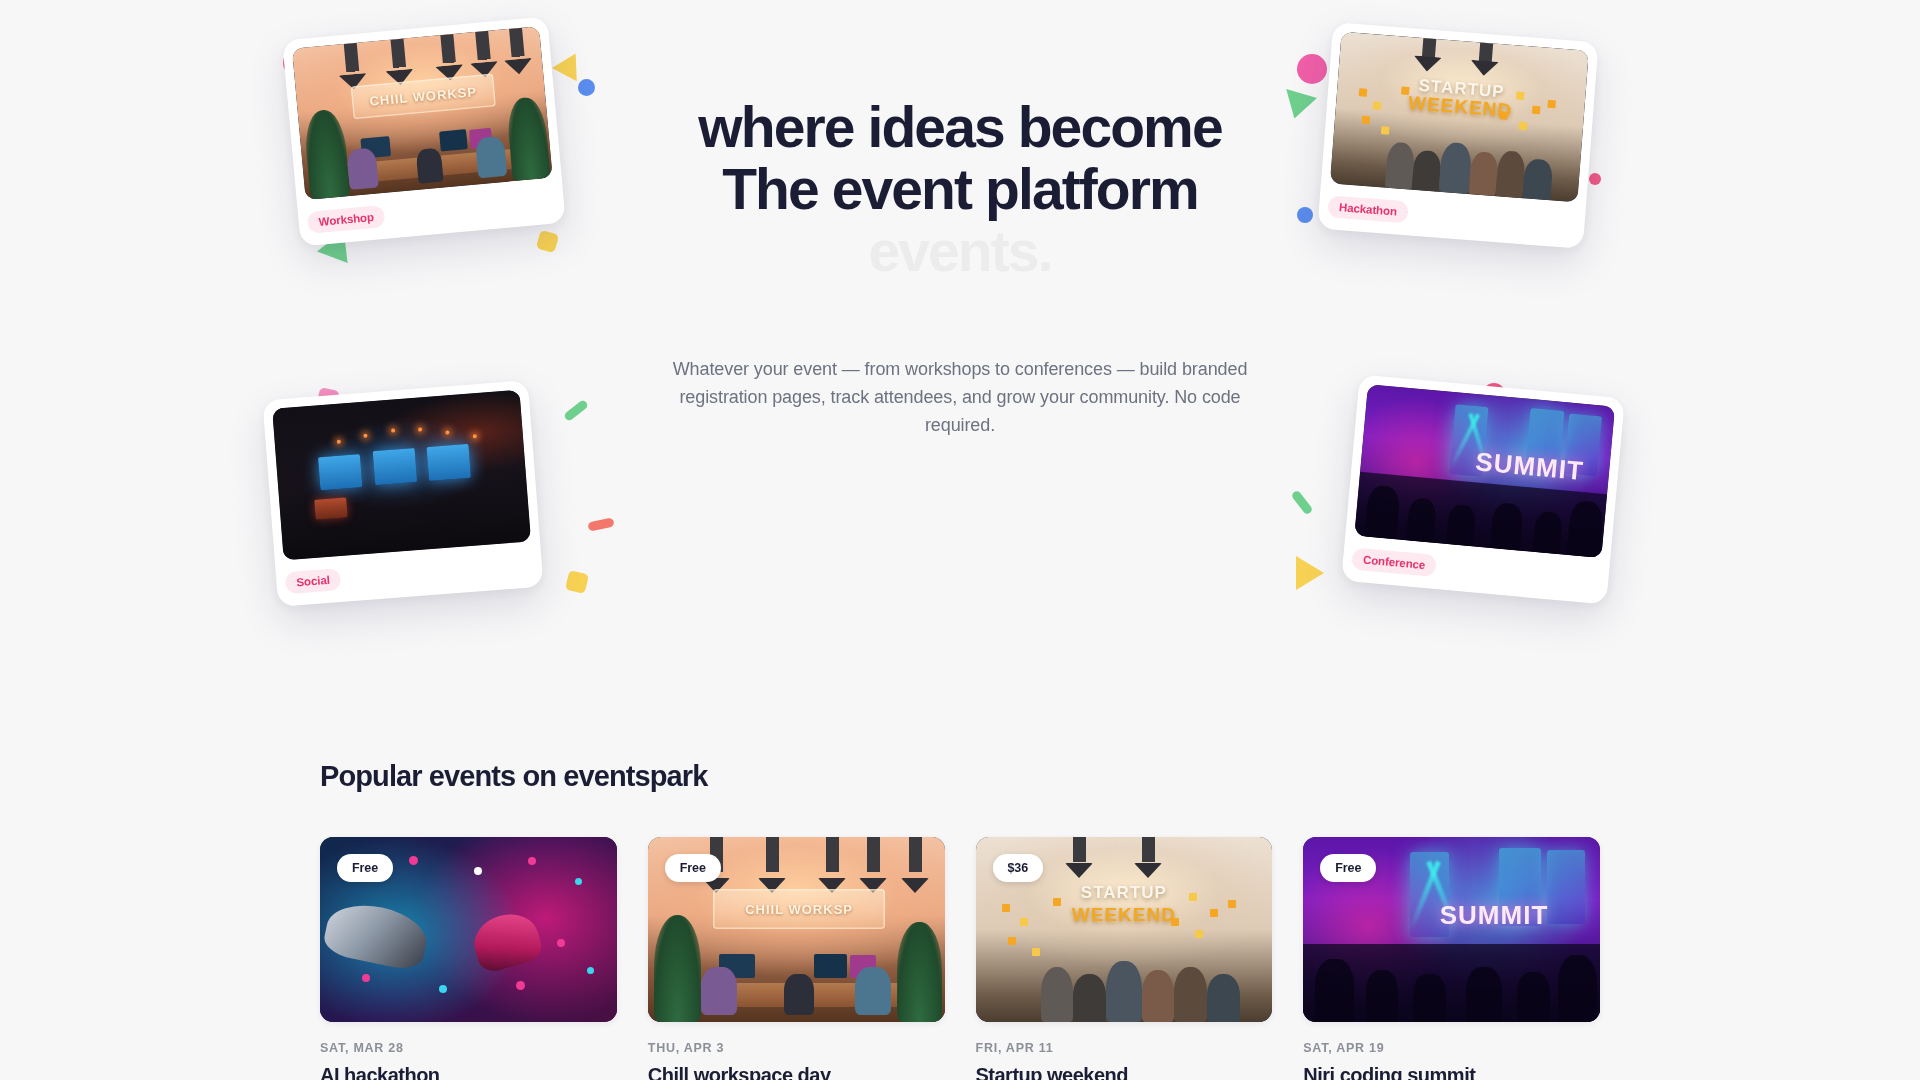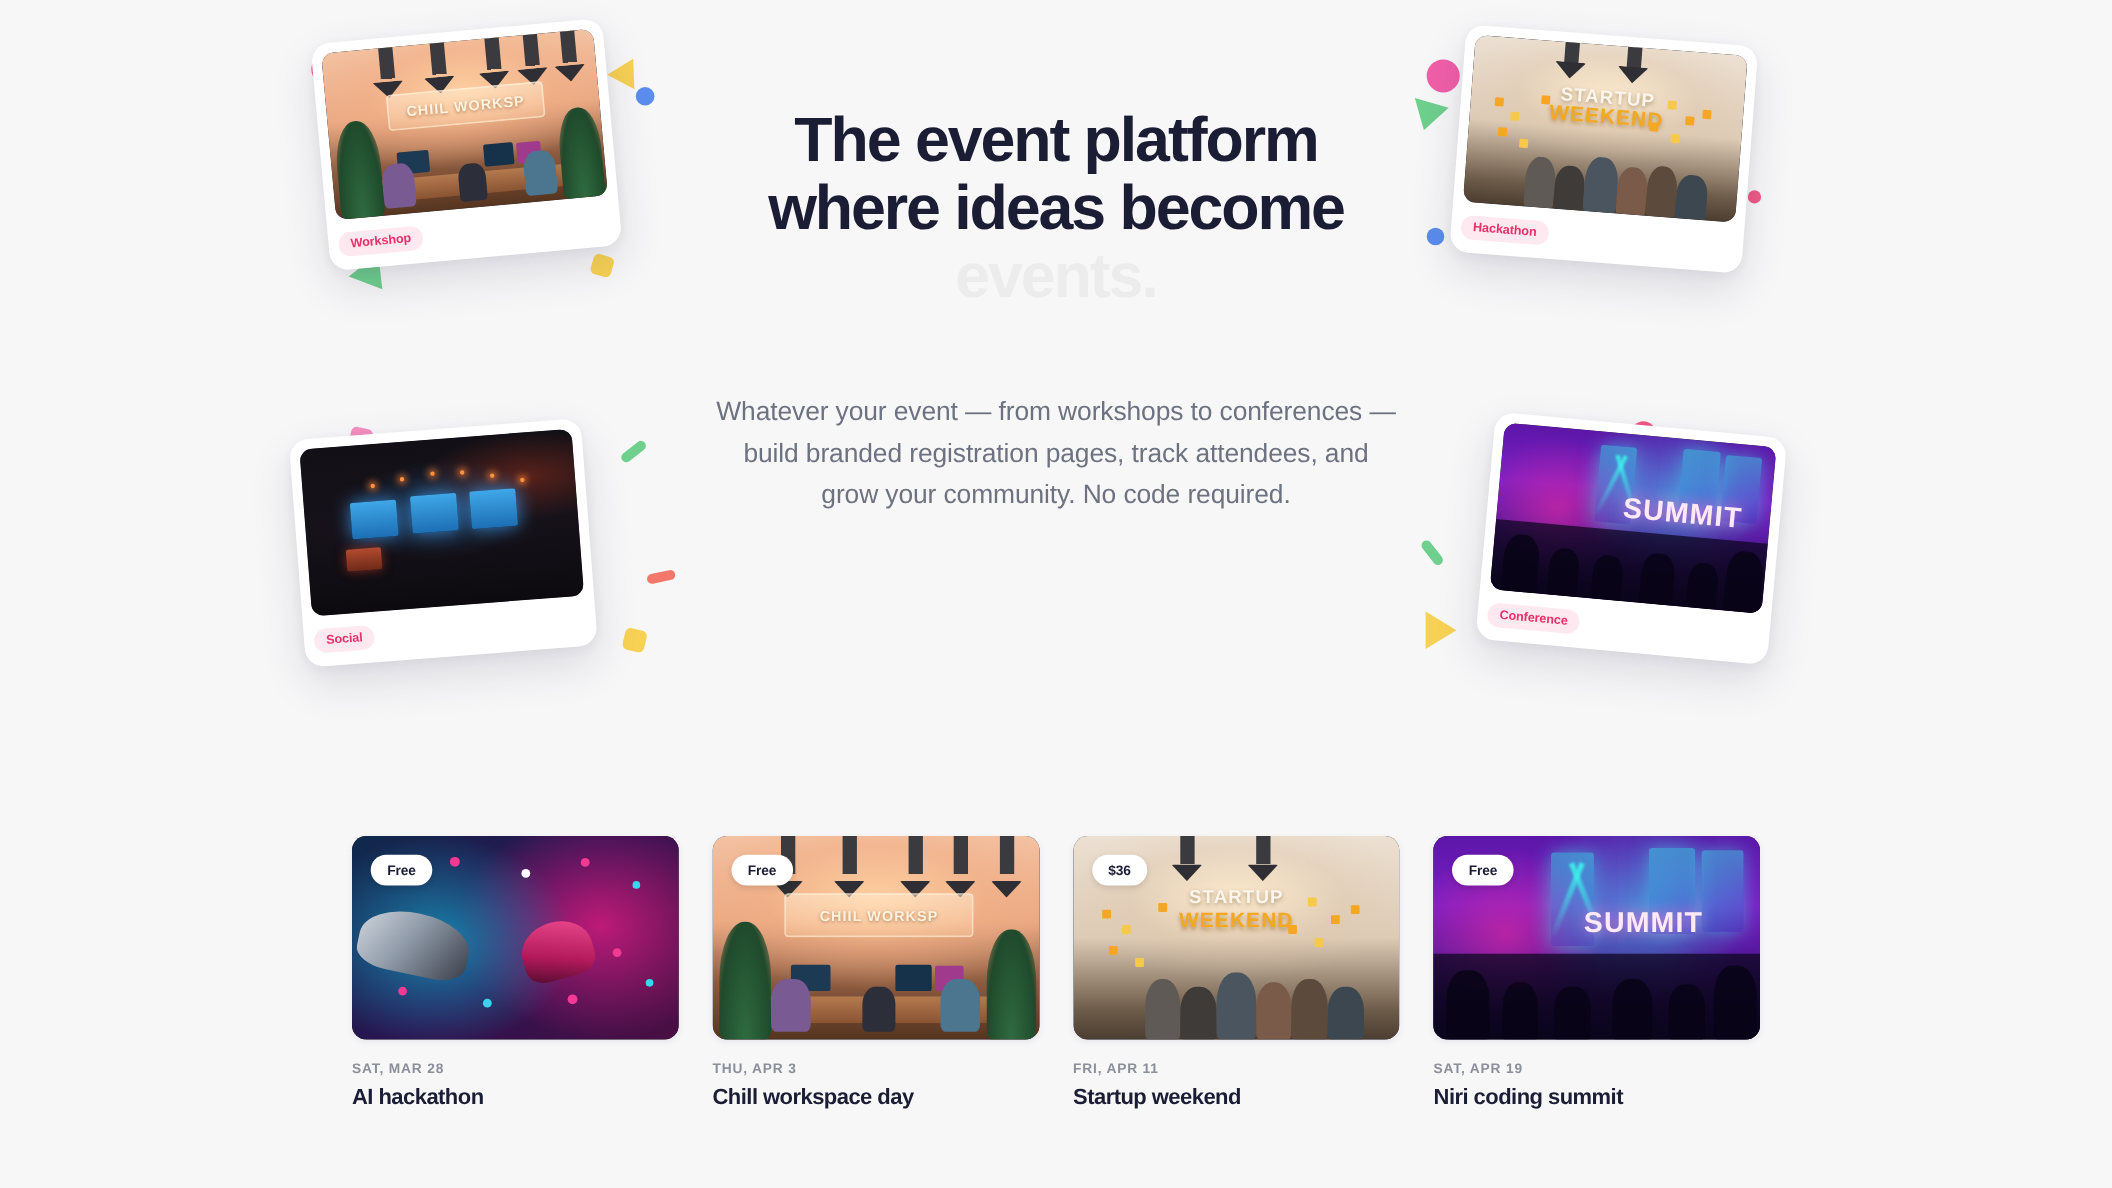--- a/index.html
+++ b/index.html
@@ -30,21 +30,21 @@
   }
   .headline {
     font-size:57px; line-height:1.09; font-weight:800; color:#1b1d35;
     letter-spacing:-1.9px;
   }
   .headline .line { display:block; white-space:nowrap; }
   .headline .line-3 { color:#ececed; }
 
   .subhead {
     margin-top:74px;
-    font-size:24px; line-height:1.55; color:#6d7280; font-weight:400;
+    font-size:18px; line-height:1.55; color:#6d7280; font-weight:400;
     letter-spacing:-0.1px;
   }
   .cta-wrap { margin-top:40px; display:flex; justify-content:center; }
   .cta {
     display:inline-flex; align-items:center; gap:22px;
     background:#1e2142; color:#ffffff;
     border:none; border-radius:999px;
     padding:19px 38px;
     font-family:"Liberation Sans", sans-serif;
     font-size:18px; font-weight:700; letter-spacing:-0.2px;
@@ -356,33 +356,34 @@
       </div>
       <div class="meta">
         <span class="pill-tag">Conference</span>
       </div>
     </div>
 
     <div class="hero-center">
 
 
       <h1 class="headline">
+        <span class="line line-2">where ideas become</span>
         <span class="line line-1">The event platform</span>
-        <span class="line line-2">where ideas become</span>
         <span class="line line-3">events.</span>
       </h1>
 
       <p class="subhead">Whatever your event — from workshops to conferences — build branded registration pages, track attendees, and grow your community. No code required.</p>
 
 
     </div>
   </section>
 
   <section class="events-section">
     <div class="section-inner">
+      <h2 class="section-title">Popular events on eventspark</h2>
 
       <div class="events-grid">
 
         <article class="event-card">
           <div class="event-thumb">
             <div class="img img-ai">
               <div class="dot" style="left:12%;top:18%;width:7px;height:7px;background:#3ad6ee"></div>
               <div class="dot" style="left:30%;top:10%;width:9px;height:9px;background:#f23a95"></div>
               <div class="dot" style="left:52%;top:16%;width:8px;height:8px;background:#ffffff"></div>
               <div class="dot" style="left:70%;top:11%;width:8px;height:8px;background:#f23a95"></div>

